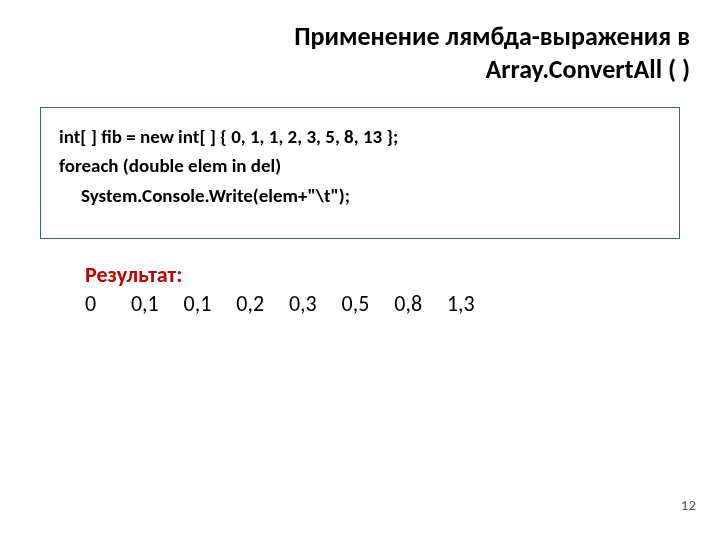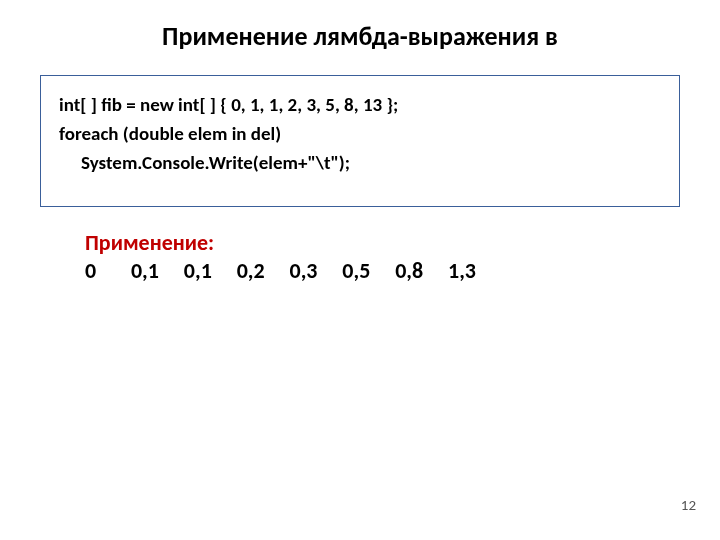--- a/index.html
+++ b/index.html
@@ -15,21 +15,21 @@
       position: relative;
       overflow: hidden;
     }
     .slide {
       width: 100%;
       height: 100%;
       padding: 20px 30px;
       position: relative;
     }
     .title {
-      text-align: center;
+      text-align: right;
       font-size: 26px;
       font-weight: bold;
       color: #000;
       line-height: 1.25;
       margin-bottom: 22px;
     }
     .code-box {
       border: 1px solid #3a5f9a;
       padding: 14px 1px 28px 18px;
       margin: 0 10px 22px 10px;
@@ -50,45 +50,46 @@
     }
     .result-label {
       color: #c00000;
       font-size: 22px;
       font-weight: bold;
       line-height: 1.3;
     }
     .result-values {
       color: #000;
       font-size: 22px;
-      font-weight: bold;
+      font-weight: normal;
       line-height: 1.3;
       white-space: pre;
     }
     .page-number {
       position: absolute;
       bottom: 26px;
       right: 24px;
       font-size: 15px;
       color: #555;
     }
   </style>
 </head>
 <body>
 
 <div class="slide">
   <div class="title">
     <span>Применение лямбда-выражения в</span><br>
+    <span>Array.ConvertAll ( )</span>
   </div>
 
   <div class="code-box">
     <div class="code-line">int[ ] fib = new int[ ] { 0, 1, 1, 2, 3, 5, 8, 13 };</div>
     <div class="code-line">foreach (double elem in del)</div>
     <div class="code-line indent">System.Console.Write(elem+"\t");</div>
   </div>
 
   <div class="result-section">
-    <div class="result-label">Применение:</div>
+    <div class="result-label">Результат:</div>
     <div class="result-values">0       0,1     0,1     0,2     0,3     0,5     0,8     1,3</div>
   </div>
 
   <div class="page-number">12</div>
 </div>
 
 </body></html>

